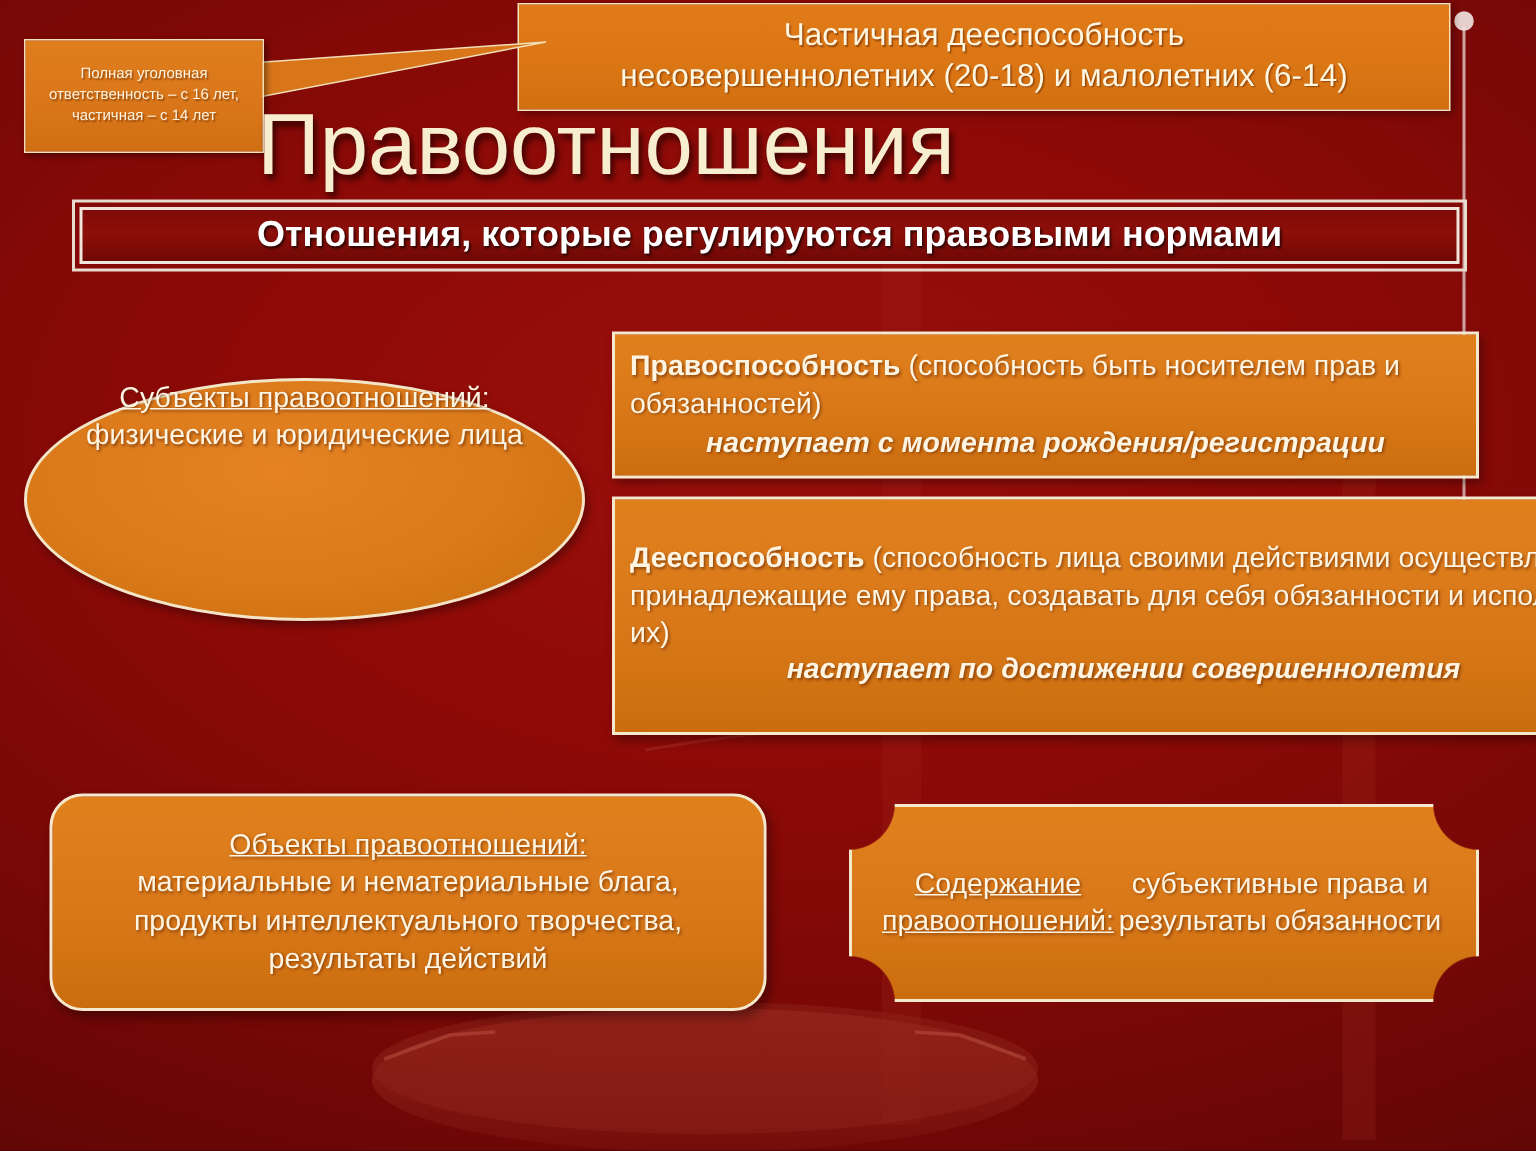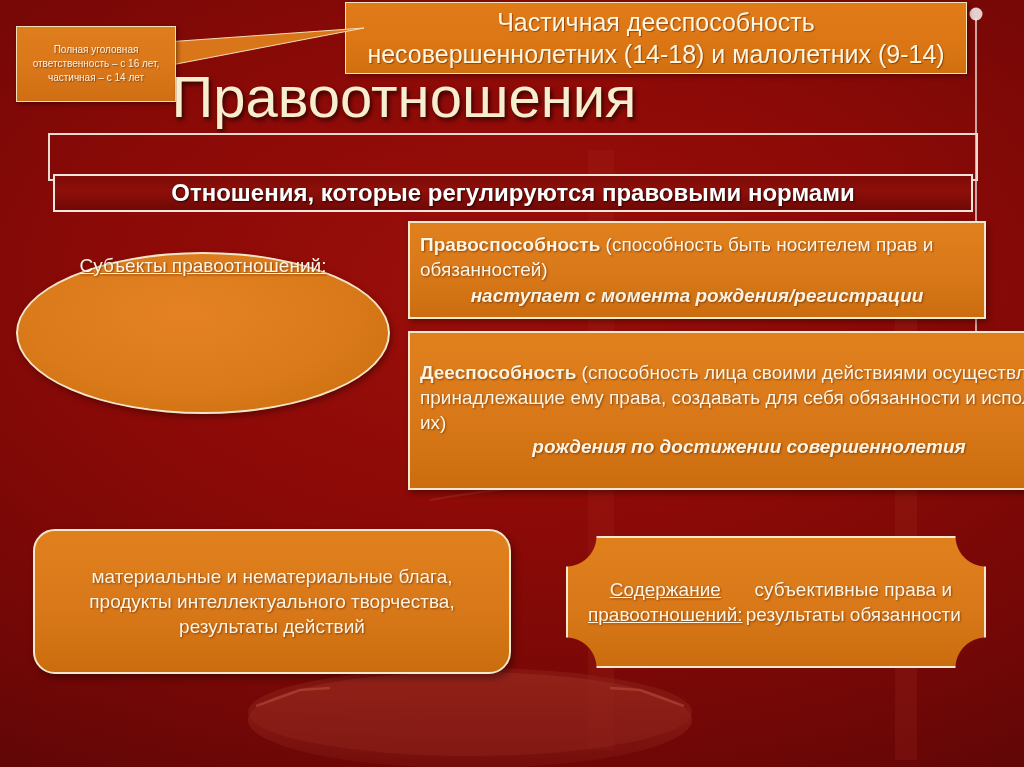--- a/index.html
+++ b/index.html
@@ -35,21 +35,21 @@
     width: 622px;
     height: 72px;
     background: linear-gradient(180deg, #e07b18 0%, #dd7716 50%, #d1700f 100%);
     border: 1px solid #f4e3bf;
     box-sizing: border-box;
     display: flex;
     flex-direction: column;
     align-items: center;
     justify-content: center;
     color: #fdf6e0;
-    font-size: 25px;
+    font-size: 21px;
     line-height: 1.28;
     text-align: center;
     text-shadow: 1px 1px 1px rgba(90,30,0,.55);
     box-shadow: 2px 2px 5px rgba(0,0,0,.35);
   }
   .top-banner .l1 { white-space: nowrap; }
   .top-banner .l2 { white-space: nowrap; }
 
   
   .callout-wrap {
@@ -120,21 +120,20 @@
     box-sizing: border-box;
     background: linear-gradient(180deg, #7e0b07 0%, #8e0f09 45%, #6f0806 100%);
     display: flex;
     align-items: center;
     justify-content: center;
     color: #ffffff;
     font-size: 24px;
     font-weight: 700;
     white-space: nowrap;
     text-shadow: 1px 1px 2px rgba(0,0,0,.75);
-    margin-top: 36px;
   }
 
   
   .ellipse {
     position: absolute;
     left: 16px;
     top: 252px;
     width: 374px;
     height: 162px;
     border-radius: 50%;
@@ -278,55 +277,57 @@
     <path d="M684 706 L640 690 L610 688" stroke="#c2584a" stroke-width="2.5" fill="none" opacity="0.45"></path>
 
     <line x1="976" y1="18" x2="976" y2="430" stroke="#e6d9d4" stroke-width="2" opacity="0.75"></line>
     <circle cx="976" cy="14" r="6.5" fill="#f2e7e3" opacity="0.9"></circle>
 
     <path d="M430 500 Q600 470 930 470" stroke="#c0554a" stroke-width="2" fill="none" opacity="0.25"></path>
   </svg>
 
   <div class="top-banner">
     <span class="l1">Частичная дееспособность</span>
-    <span class="l2">несовершеннолетних (14-18) и малолетних (9-14)</span>
+    <span class="l2">несовершеннолетних (20-18) и малолетних (6-14)</span>
   </div>
 
   <div class="callout-wrap">
     <svg class="callout-tail" viewBox="0 0 200 56" xmlns="http://www.w3.org/2000/svg" aria-hidden="true">
       <polygon points="0,16 198,2 0,40" fill="#d9761a" stroke="#f1dfb8" stroke-width="1"></polygon>
     </svg>
     <div class="callout">Полная уголовная ответственность – с 16 лет, частичная – с 14 лет</div>
   </div>
 
   <div class="title">Правоотношения</div>
 
   <div class="subtitle-frame">
     <div class="subtitle-inner">Отношения, которые регулируются правовыми нормами</div>
   </div>
 
   <div class="ellipse">
     <span class="hdr">Субъекты правоотношений:</span>
+    <span>физические и юридические лица</span>
   </div>
 
   <div class="panel" id="panel-pravo">
     <div>
       <b>Правоспособность</b><span> (способность быть носителем прав и обязанностей)</span>
     </div>
     <div class="ital">наступает с момента рождения/регистрации</div>
   </div>
 
   <div class="panel" id="panel-dee">
     <div>
       <b>Дееспособность</b><span> (способность лица своими действиями осуществлять принадлежащие ему права, создавать для себя обязанности и исполнять их)</span>
     </div>
-    <div class="ital">рождения по достижении совершеннолетия</div>
+    <div class="ital">наступает по достижении совершеннолетия</div>
   </div>
 
   <div class="box-round">
+    <span class="hdr">Объекты правоотношений:</span>
     <span>материальные и нематериальные блага, продукты интеллектуального творчества, результаты действий</span>
   </div>
 
   <div class="box-notch-wrap">
     <div class="box-notch">
       <span class="hdr">Содержание правоотношений:</span>
       <span>субъективные права и результаты обязанности</span>
     </div>
   </div>
 

